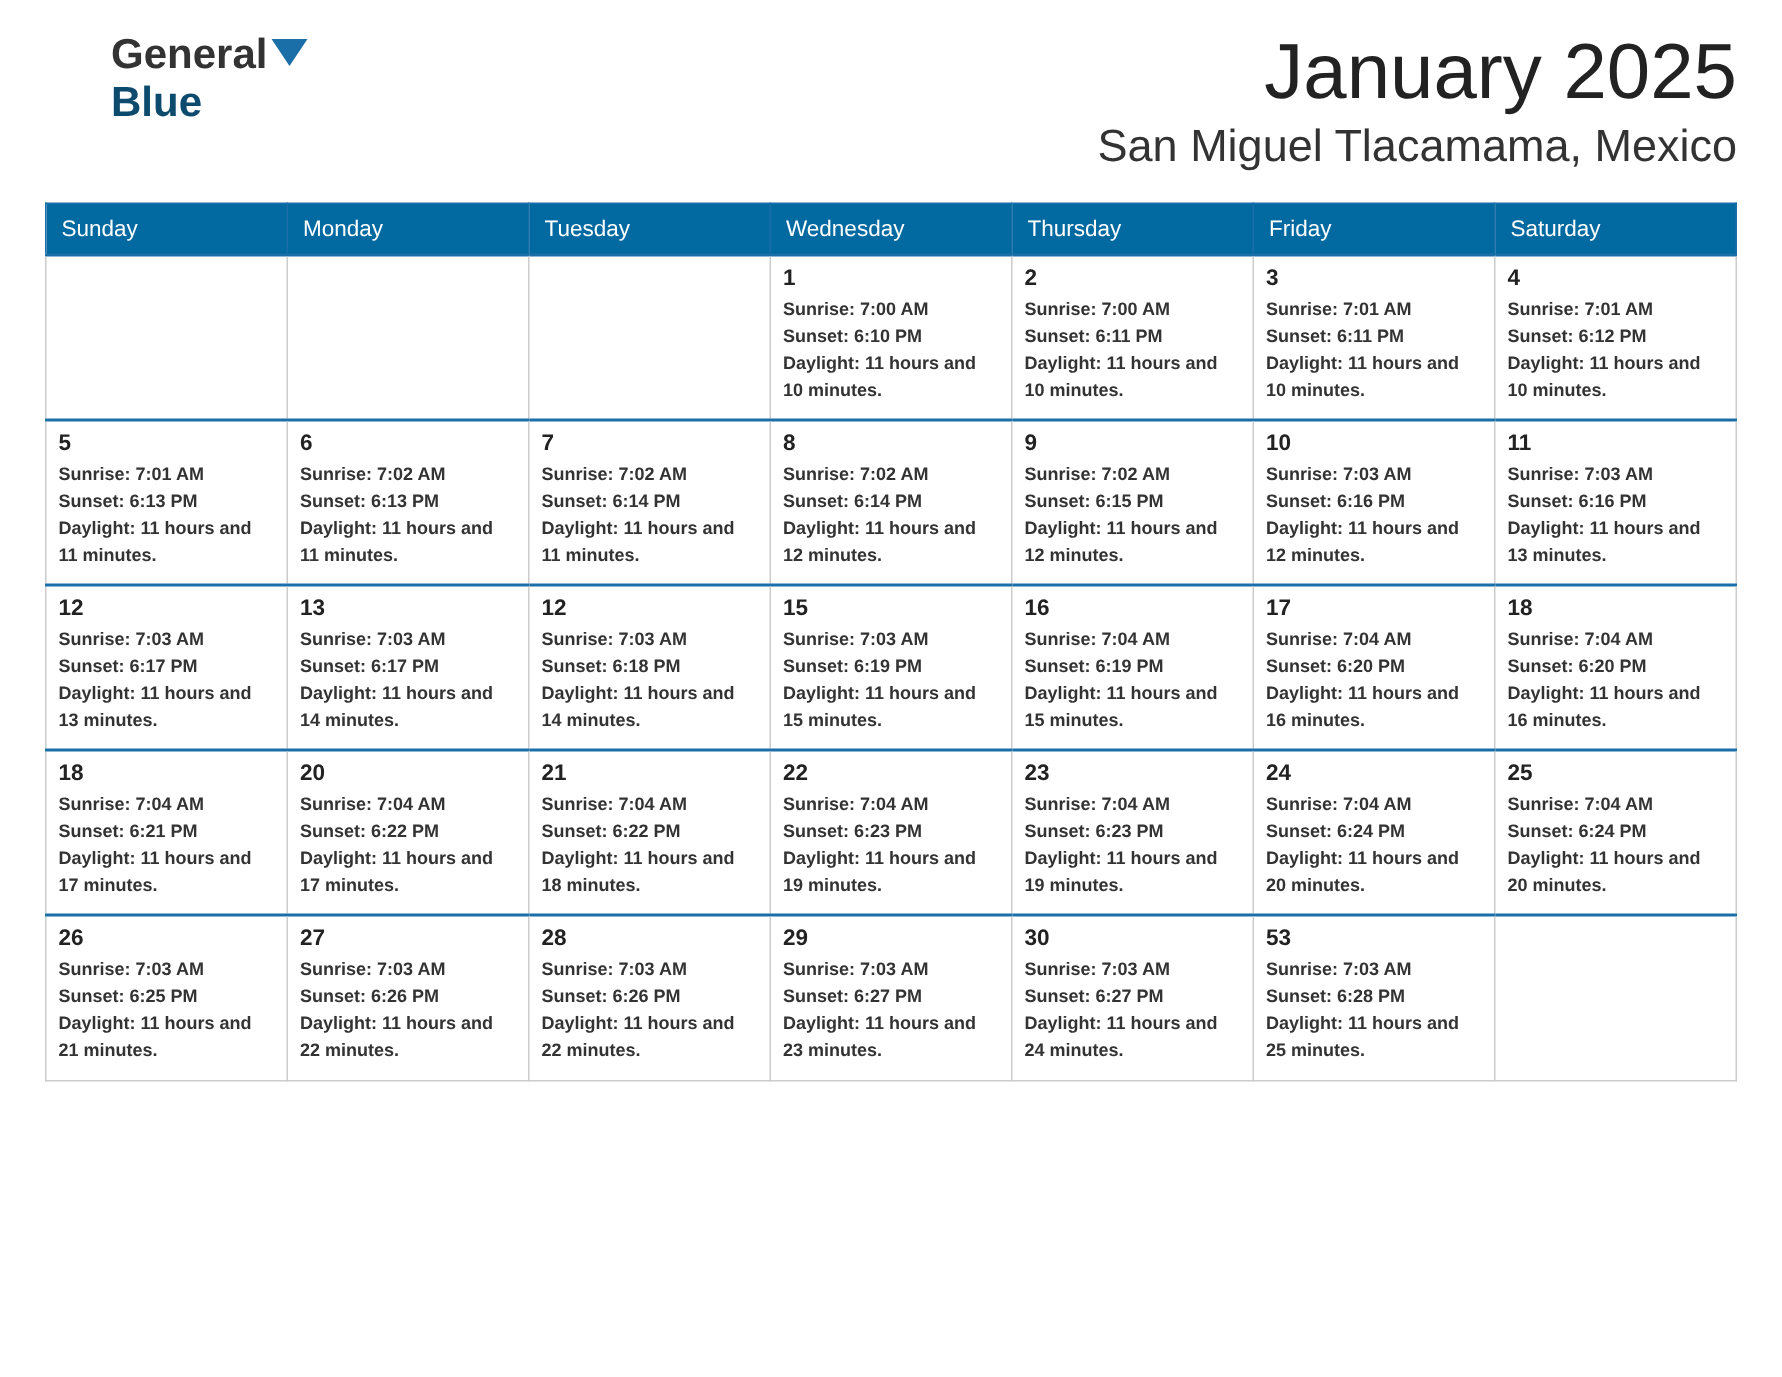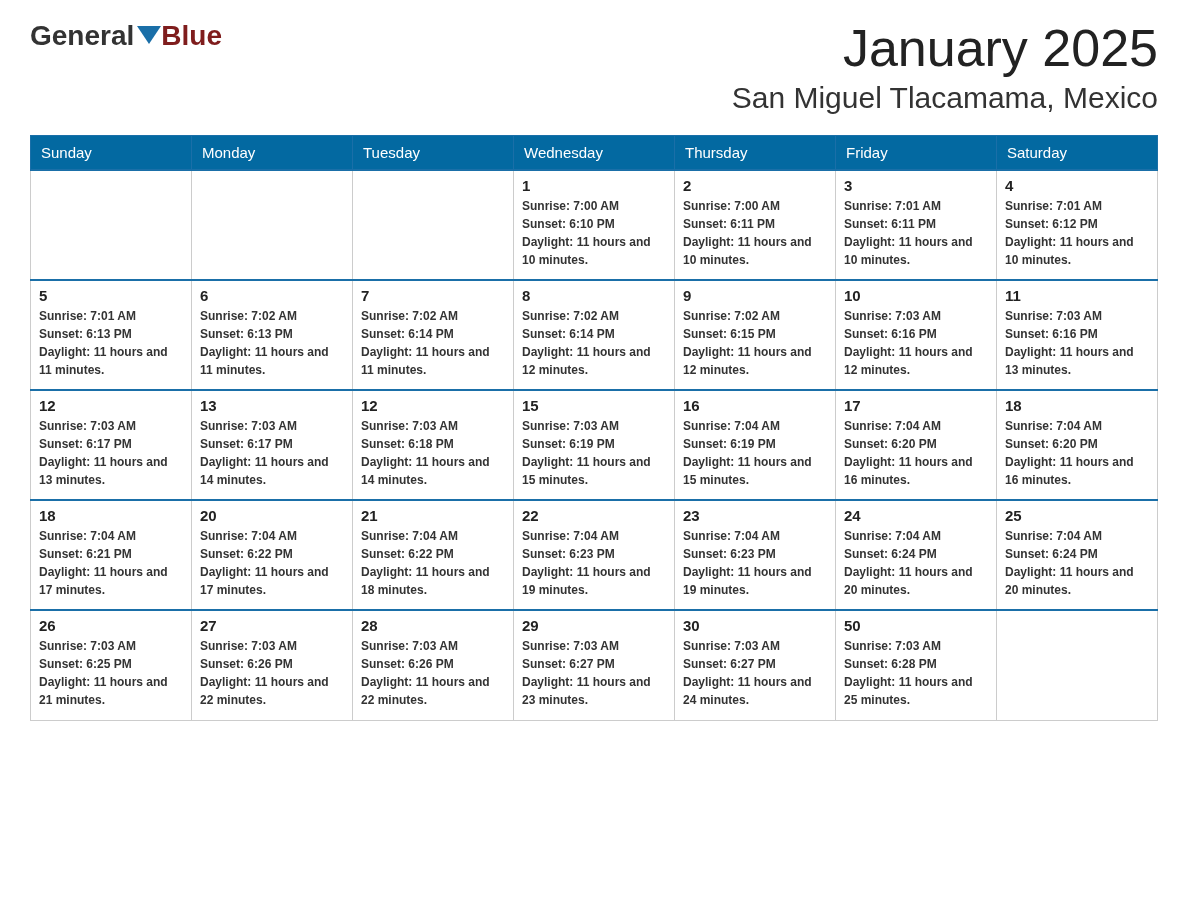--- a/index.html
+++ b/index.html
@@ -11,40 +11,41 @@
       padding: 20px 30px;
     }
     .header-area {
       display: flex;
       justify-content: space-between;
       align-items: flex-start;
       margin-bottom: 20px;
     }
     .logo {
       display: flex;
-      flex-direction: row;
+      flex-direction: column;
       align-items: flex-start;
+      margin-left: 44px;
     }
     .logo-text {
       display: flex;
       align-items: center;
     }
     .logo-general {
       font-size: 28px;
       font-weight: bold;
       color: #333;
     }
     .logo-blue-part {
       display: flex;
       align-items: center;
     }
     .logo-blue-text {
       font-size: 28px;
       font-weight: bold;
-      color: #7f1d1d;
+      color: #0c4a6e;
     }
     .logo-triangle {
       width: 0;
       height: 0;
       border-left: 12px solid transparent;
       border-right: 12px solid transparent;
       border-top: 18px solid #1a6fa8;
       margin-left: 3px;
       margin-bottom: 2px;
     }
@@ -262,19 +263,19 @@
         </td>
         <td>
           <span class="day-number">29</span>
           <div class="day-info">Sunrise: 7:03 AM<br>Sunset: 6:27 PM<br>Daylight: 11 hours and 23 minutes.</div>
         </td>
         <td>
           <span class="day-number">30</span>
           <div class="day-info">Sunrise: 7:03 AM<br>Sunset: 6:27 PM<br>Daylight: 11 hours and 24 minutes.</div>
         </td>
         <td>
-          <span class="day-number">50</span>
+          <span class="day-number">53</span>
           <div class="day-info">Sunrise: 7:03 AM<br>Sunset: 6:28 PM<br>Daylight: 11 hours and 25 minutes.</div>
         </td>
         <td class="empty-cell"></td>
       </tr>
     </tbody>
 </table>
 
 </body></html>

